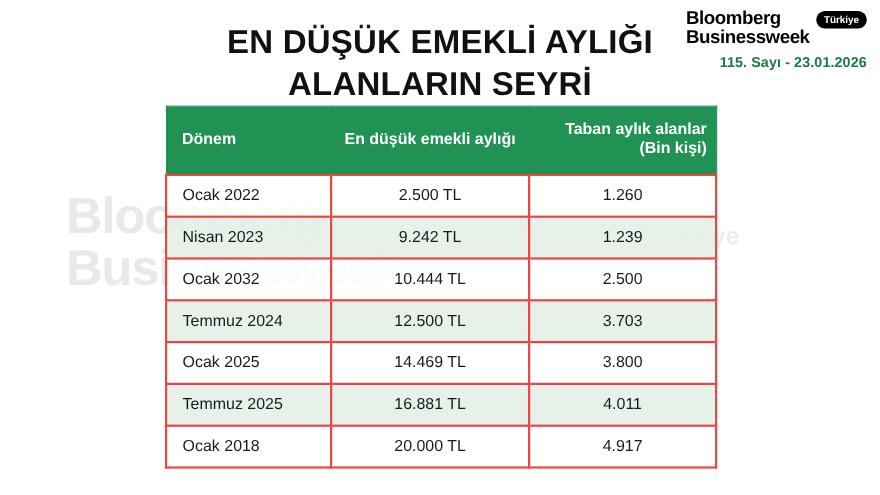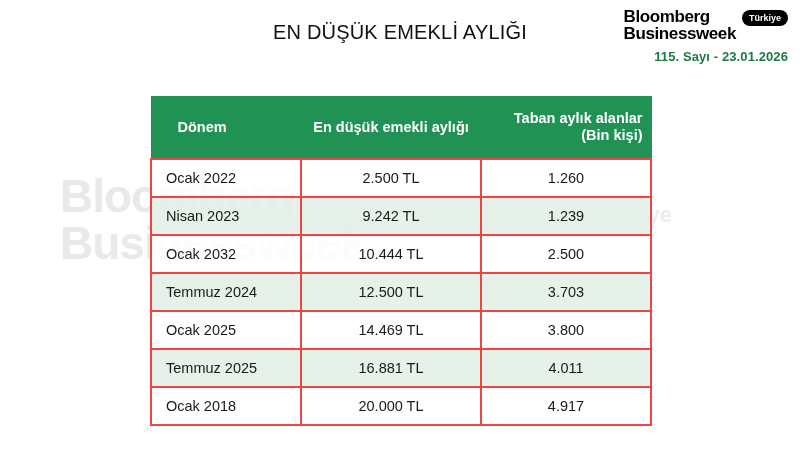--- a/index.html
+++ b/index.html
@@ -92,22 +92,22 @@
   
   #title {
     position: absolute;
     top: 20px;
     left: 0;
     width: 800px;
     text-align: center;
     z-index: 2;
   }
   #title .t-line {
-    font-size: 20px;
-    font-weight: normal;
+    font-size: 30px;
+    font-weight: bold;
     color: #111111;
     letter-spacing: 0.2px;
     line-height: 1.28;
   }
 
   
   #table-wrap {
     position: absolute;
     left: 150px;
     top: 96px;
@@ -125,21 +125,21 @@
     font-size: 14.5px;
     font-weight: bold;
     padding: 10px 8px;
     border: 1px solid #1f9254;
     height: 62px;
     vertical-align: middle;
     line-height: 1.18;
   }
   thead th.col-period {
     text-align: left;
-    padding-left: 26px;
+    padding-left: 14px;
     width: 150px;
   }
   thead th.col-b { width: 180px; text-align: center; }
   thead th.col-c { width: 170px; text-align: right; }
 
   tbody td {
     font-size: 14.5px;
     color: #1a1a1a;
     padding: 9px 8px;
     border: 2px solid #ef4444;
@@ -170,20 +170,21 @@
       <span class="bw">Bloomberg</span>
       <span class="bw">Businessweek</span>
     </div>
     <div class="brand-badge">Türkiye</div>
   </div>
   <div class="brand-issue">115. Sayı - 23.01.2026</div>
 </div>
 
 <div id="title">
   <div class="t-line">EN DÜŞÜK EMEKLİ AYLIĞI</div>
+  <div class="t-line">ALANLARIN SEYRİ</div>
 </div>
 
 <div id="table-wrap">
   <table>
     <thead>
       <tr>
         <th class="col-period">Dönem</th>
         <th class="col-b">En düşük emekli aylığı</th>
         <th class="col-c">Taban aylık alanlar (Bin kişi)</th>
       </tr>

